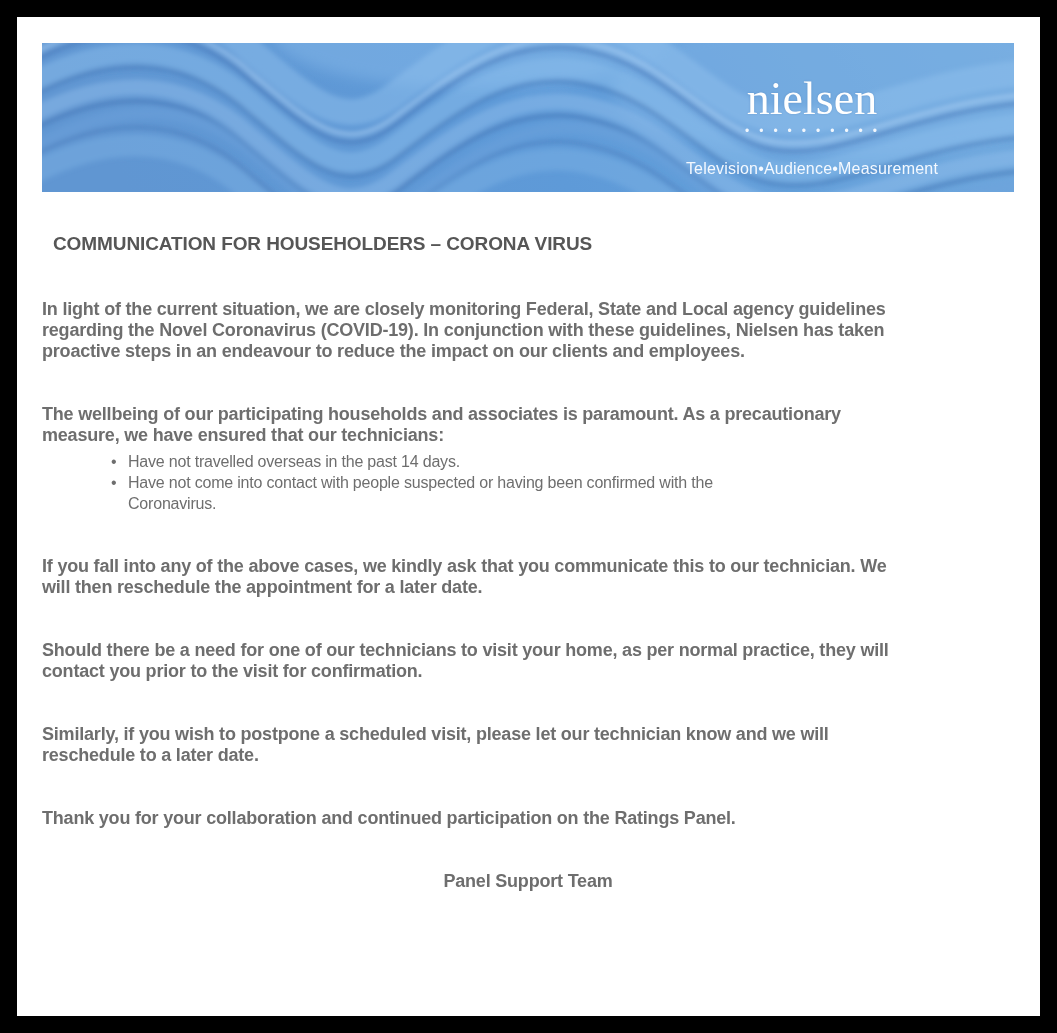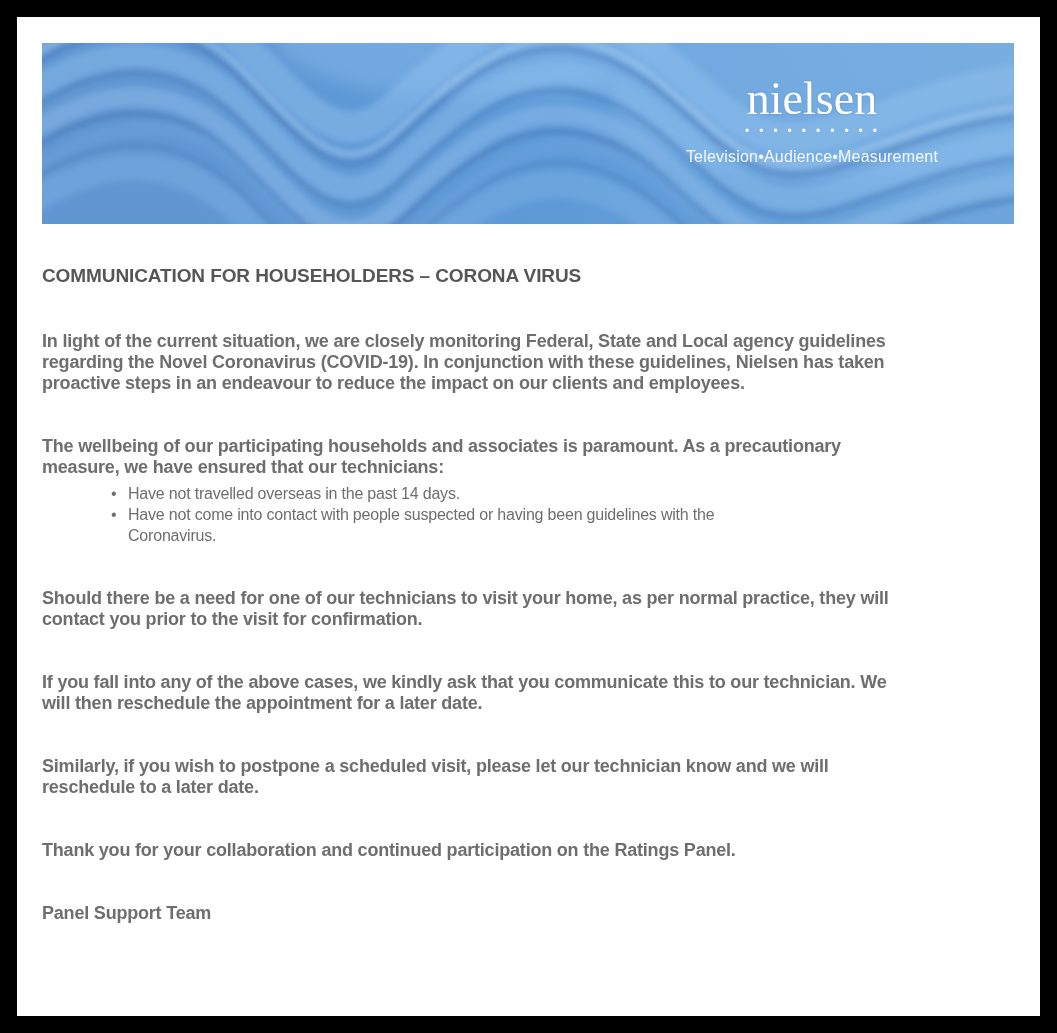--- a/index.html
+++ b/index.html
@@ -13,21 +13,21 @@
     background: #ffffff;
     overflow: hidden;
   }
   .content {
     padding: 26px 26px 0 25px;
   }
 
   
   .banner {
     position: relative;
-    height: 181px;
+    height: 149px;
     margin-bottom: 42px;
     overflow: hidden;
     background: #5e9ad8;
   }
   .banner svg.waves {
     position: absolute;
     inset: 0;
     width: 100%;
     height: 100%;
     display: block;
@@ -51,46 +51,46 @@
     font-size: 12px;
     line-height: 1;
     letter-spacing: 10px;
     margin-top: 3px;
     padding-left: 8px; 
     color: #f2f7fd;
   }
   .tagline {
     font-size: 16px;
     line-height: 1;
-    margin-top: 12px;
+    margin-top: 24px;
     letter-spacing: 0.2px;
     color: #f4f9ff;
   }
 
   
   h1 {
     font-size: 19px;
     line-height: 20px;
     font-weight: bold;
     color: #565656;
     letter-spacing: -0.1px;
-    margin: 0 0 45px 0;
+    margin: 0 0 45px 11px;
     white-space: pre-line;
   }
   p {
     font-size: 18px;
     line-height: 21px;
     color: #6e6e6e;
     letter-spacing: -0.2px;
     margin: 0 0 42px 0;
     white-space: pre-line;
     font-weight: bold;
   }
   p.tight { margin-bottom: 5px; }
-  p.signature { margin-bottom: 0; }
+  p.signature { margin-bottom: 0; text-align: center; }
 
   ul.bullets {
     list-style: none;
     margin: 0 0 42px 0;
     padding: 0 0 0 86px;
   }
   ul.bullets li {
     position: relative;
     font-size: 16px;
     line-height: 21px;
@@ -163,29 +163,29 @@
 
     <p>In light of the current situation, we are closely monitoring Federal, State and Local agency guidelines
 regarding the Novel Coronavirus (COVID-19). In conjunction with these guidelines, Nielsen has taken
 proactive steps in an endeavour to reduce the impact on our clients and employees.</p>
 
     <p class="tight">The wellbeing of our participating households and associates is paramount. As a precautionary
 measure, we have ensured that our technicians:</p>
 
     <ul class="bullets">
       <li>Have not travelled overseas in the past 14 days.</li>
-      <li>Have not come into contact with people suspected or having been guidelines with the
+      <li>Have not come into contact with people suspected or having been confirmed with the
 Coronavirus.</li>
     </ul>
 
+    <p>If you fall into any of the above cases, we kindly ask that you communicate this to our technician. We
+will then reschedule the appointment for a later date.</p>
+
     <p>Should there be a need for one of our technicians to visit your home, as per normal practice, they will
 contact you prior to the visit for confirmation.</p>
-
-    <p>If you fall into any of the above cases, we kindly ask that you communicate this to our technician. We
-will then reschedule the appointment for a later date.</p>
 
     <p>Similarly, if you wish to postpone a scheduled visit, please let our technician know and we will
 reschedule to a later date.</p>
 
     <p>Thank you for your collaboration and continued participation on the Ratings Panel.</p>
 
     <p class="signature">Panel Support Team</p>
 
   </div>
 </div>

